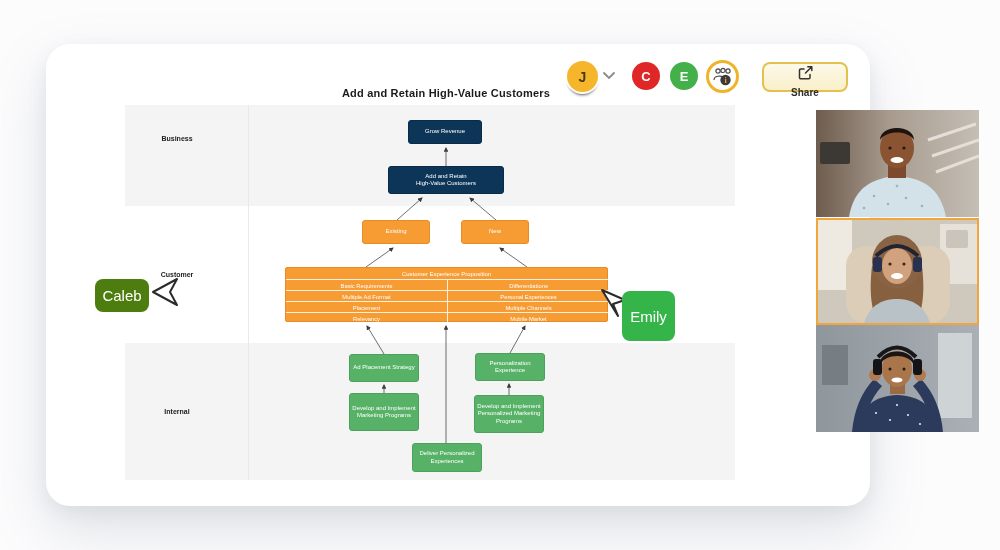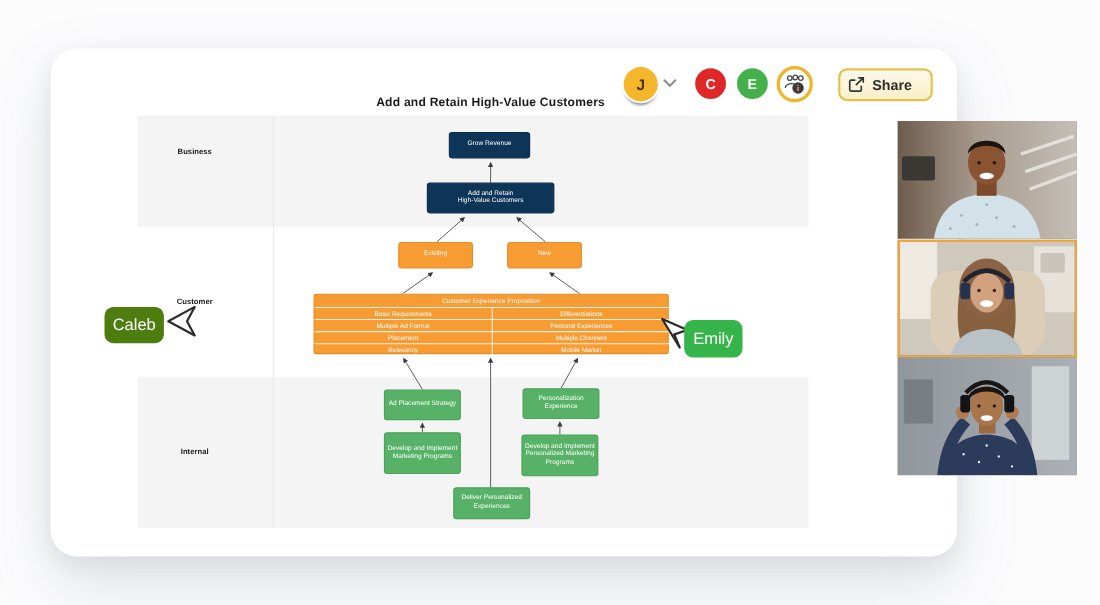--- a/index.html
+++ b/index.html
@@ -41,27 +41,27 @@
   .avatar-j{left:567px;top:61px;width:31px;height:31px;background:#F5B62B;color:#4a3a10;
     font-size:14px;box-shadow:0 0 0 2px #fff,0 4px 3px -1px rgba(35,35,35,.75);}
   .avatar-c{left:632px;top:62px;width:28px;height:28px;background:#E02727;font-size:13px;}
   .avatar-e{left:670px;top:62px;width:28px;height:28px;background:#43B049;font-size:13px;}
   .chev{left:601px;top:69px;width:16px;height:14px;}
   .group-icon{left:706px;top:60px;width:33px;height:33px;border-radius:50%;background:#fff;
     border:3px solid #F0B429;display:flex;align-items:center;justify-content:center;}
   .share-btn{left:762px;top:62px;width:86px;height:30px;border-radius:8px;cursor:pointer;
     background:linear-gradient(#fdf9ea,#f9efc9);border:2px solid #E4C14F;
     display:flex;align-items:center;justify-content:flex-start;gap:6px;
-    font-size:13px;font-weight:600;color:#2d2d2d;}
+    font-size:10px;font-weight:600;color:#2d2d2d;flex-direction:column;}
 
   
   .cursor-label{border-radius:8px;color:#fff;font-size:15px;display:flex;
     align-items:center;justify-content:center;}
   .caleb{left:95px;top:279px;width:54px;height:33px;background:#4d7c0f;}
-  .emily{left:622px;top:291px;width:53px;height:34px;background:#35B44A;}
+  .emily{left:622px;top:291px;width:53px;height:50px;background:#35B44A;}
 
   
   .vtile{left:816px;width:163px;height:107px;overflow:hidden;background:#888;}
   .vtile svg{display:block;}
   .vtile.active{border:2px solid #F0A63C;}
 
   svg{overflow:visible;}
 </style>
 </head>
 <body>

